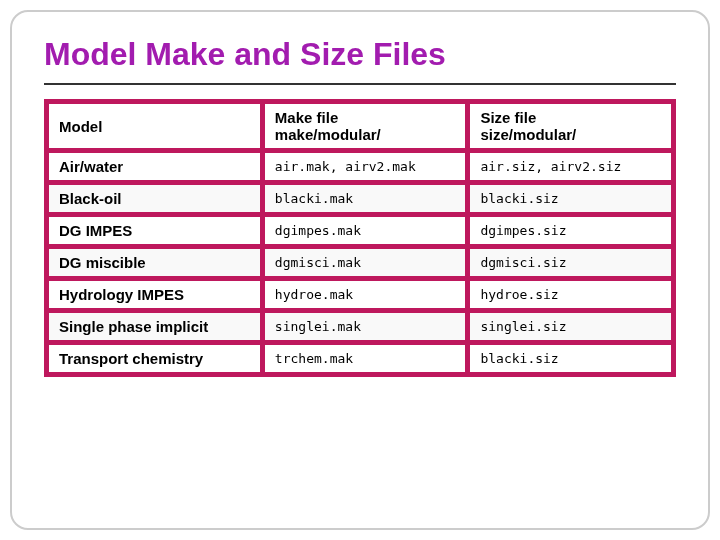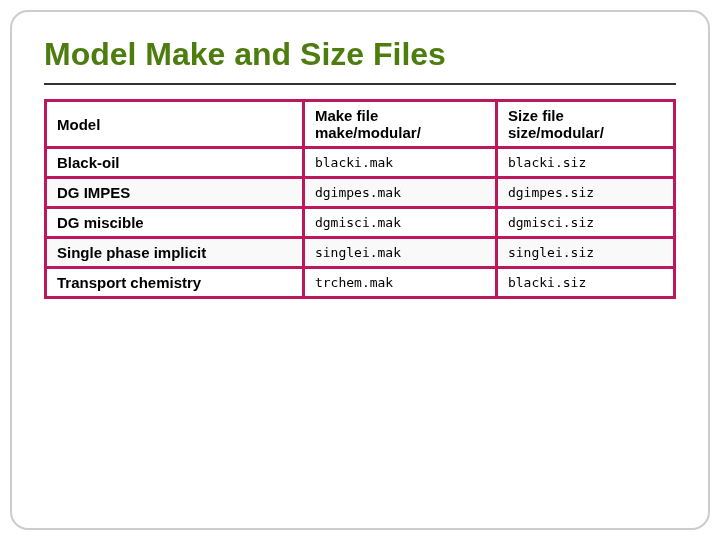--- a/index.html
+++ b/index.html
@@ -25,40 +25,40 @@
       border-radius: 18px;
       border: 2px solid #cccccc;
       padding: 24px 32px 20px 32px;
       display: flex;
       flex-direction: column;
     }
 
     .slide-title {
       font-size: 32px;
       font-weight: bold;
-      color: #4d7c0f;
+      color: #a21caf;
       margin-bottom: 10px;
       font-family: Arial, sans-serif;
     }
 
     .title-divider {
       border: none;
       border-top: 2px solid #333;
       margin-bottom: 14px;
     }
 
     .data-table {
       border-collapse: collapse;
       width: 100%;
       font-size: 14px;
     }
 
     .data-table th,
     .data-table td {
-      border: 3px solid #be185d;
+      border: 5px solid #be185d;
       padding: 5px 10px;
       text-align: left;
       vertical-align: middle;
     }
 
     .data-table th {
       background: #ffffff;
       font-weight: bold;
       font-size: 15px;
     }
@@ -99,36 +99,46 @@
           <span>Make file</span><br>
           <span>make/modular/</span>
         </th>
         <th>
           <span>Size file</span><br>
           <span>size/modular/</span>
         </th>
       </tr>
     </thead>
     <tbody id="table-body">
+    <tr>
+          <td>Air/water</td>
+          <td>air.mak, airv2.mak</td>
+          <td>air.siz, airv2.siz</td>
+        </tr>
         <tr>
           <td>Black-oil</td>
           <td>blacki.mak</td>
           <td>blacki.siz</td>
         </tr>
         <tr>
           <td>DG IMPES</td>
           <td>dgimpes.mak</td>
           <td>dgimpes.siz</td>
         </tr>
         <tr>
           <td>DG miscible</td>
           <td>dgmisci.mak</td>
           <td>dgmisci.siz</td>
         </tr>
         <tr>
+          <td>Hydrology IMPES</td>
+          <td>hydroe.mak</td>
+          <td>hydroe.siz</td>
+        </tr>
+        <tr>
           <td>Single phase implicit</td>
           <td>singlei.mak</td>
           <td>singlei.siz</td>
         </tr>
         <tr>
           <td>Transport chemistry</td>
           <td>trchem.mak</td>
           <td>blacki.siz</td>
         </tr>
       </tbody>

